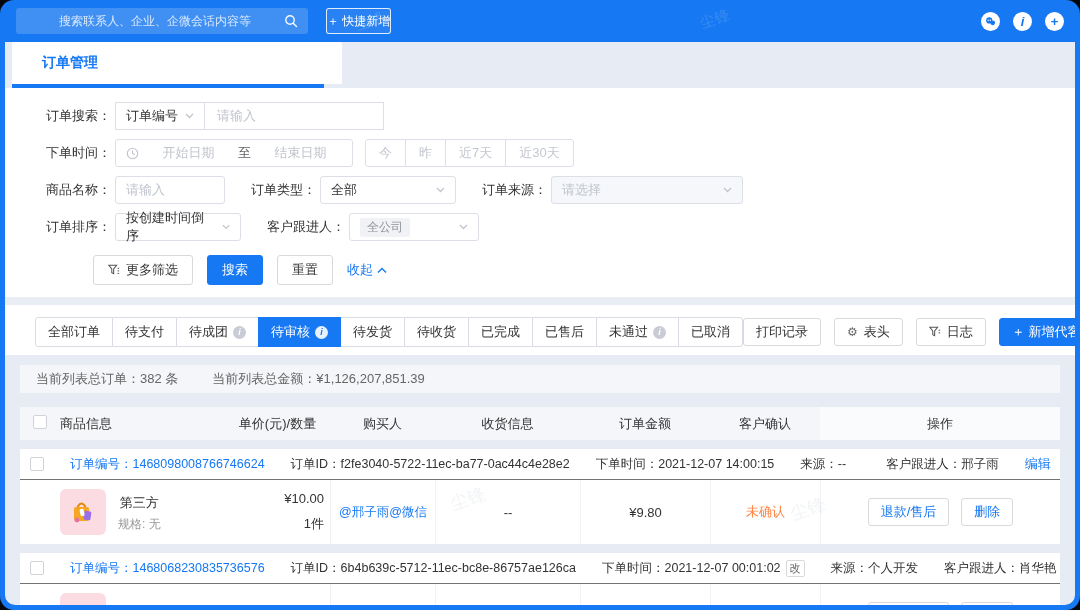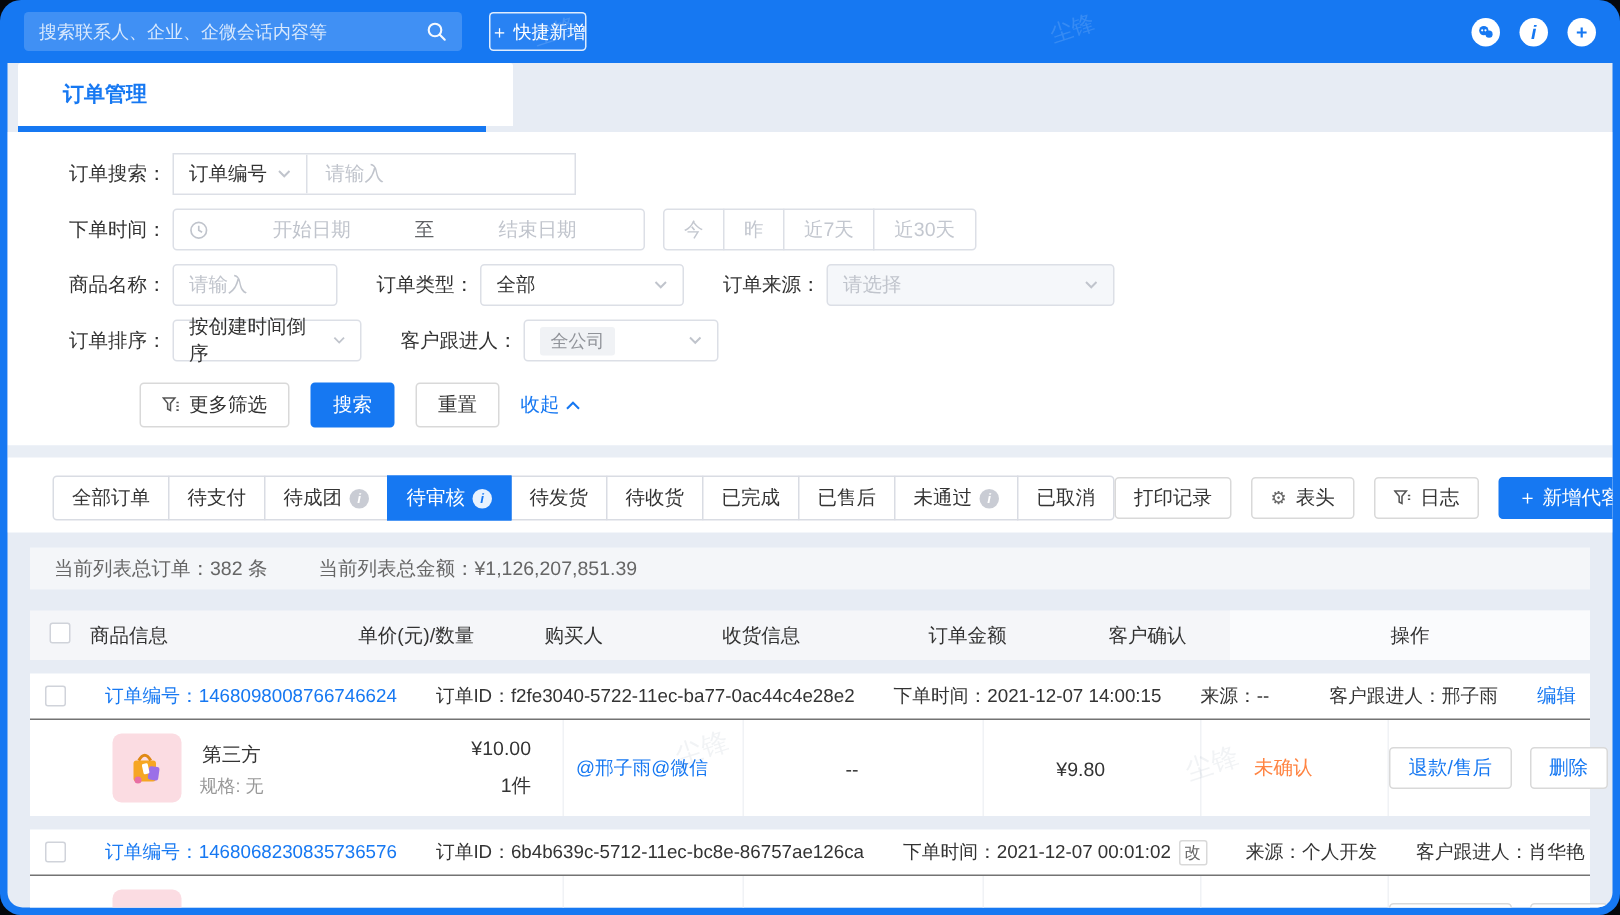--- a/index.html
+++ b/index.html
@@ -1,21 +1,21 @@
 <!DOCTYPE html>
 <html><head>
 <meta charset="utf-8">
 <style>
   html,body{margin:0;padding:0;background:#05070c;}
   *{box-sizing:border-box;font-family:"Liberation Sans","DejaVu Sans",sans-serif;}
   .window{position:relative;width:1080px;height:610px;background:#1678f2;border-radius:14px;overflow:hidden;}
   
   .topbar{position:relative;height:42px;display:flex;align-items:center;padding:0 16px;color:#fff;}
   .searchbox{position:relative;display:flex;align-items:center;width:292px;height:26px;background:rgba(255,255,255,.18);border-radius:3px;padding:0 10px;}
-  .searchbox .ph{flex:1;font-size:12px;color:rgba(255,255,255,.8);white-space:nowrap;overflow:hidden;}
+  .searchbox .ph{flex:1;font-size:12px;color:rgba(255,255,255,.8);white-space:nowrap;overflow:hidden;text-align:center;}
   .quickadd{margin-left:18px;height:26px;display:inline-flex;align-items:center;padding:0 0;border:1px solid rgba(255,255,255,.85);border-radius:3px;font-size:12px;color:#fff;cursor:pointer;background:rgba(255,255,255,.08);}
   .tb-icons{margin-left:auto;display:flex;align-items:center;gap:13px;}
   .circ{width:19px;height:19px;border-radius:50%;background:#fff;color:#1678f2;display:inline-flex;align-items:center;justify-content:center;font-size:13px;font-weight:bold;cursor:pointer;line-height:1;}
   .wm{position:absolute;color:rgba(255,255,255,.14);font-size:15px;transform:rotate(-18deg);pointer-events:none;}
   .wm-body{position:absolute;color:rgba(120,135,160,.10);font-size:18px;transform:rotate(-18deg);pointer-events:none;z-index:5;}
   
   .content{position:absolute;top:42px;left:5px;right:5px;bottom:5px;background:#e7ecf4;border-radius:0 0 10px 10px;overflow:hidden;}
   .tabstrip{height:46px;position:relative;}
   .page-tab{position:absolute;left:7px;top:0;width:330px;height:42px;background:#fff;display:flex;align-items:center;padding-left:30px;font-size:14px;font-weight:bold;color:#1678f2;border-radius:2px 2px 0 0;}
   .tab-underline{position:absolute;left:7px;top:42px;width:312px;height:4px;background:#1678f2;}
@@ -23,21 +23,21 @@
   
   .filters{padding:14px 0 12px 0;}
   .frow{display:flex;align-items:center;margin:0 0 9px 38px;height:28px;}
   .flabel{width:68px;text-align:right;font-size:13px;color:#333;margin-right:4px;white-space:nowrap;}
   .flabel.wide{width:auto;margin-left:26px;}
   .ctrl{height:28px;border:1px solid #dcdfe6;border-radius:3px;display:inline-flex;align-items:center;font-size:13px;color:#333;background:#fff;}
   .ctrl .ph{color:#c0c4cc;}
   .combo{display:inline-flex;height:28px;border:1px solid #dcdfe6;border-radius:0;overflow:hidden;}
   .combo .seg{display:inline-flex;align-items:center;gap:7px;padding:0 10px;font-size:13px;color:#333;border-right:1px solid #dcdfe6;}
   .combo .inp{display:inline-flex;align-items:center;padding:0 12px;width:178px;font-size:13px;color:#c0c4cc;}
-  .daterange{width:315px;padding:0 10px;gap:8px;}
+  .daterange{width:238px;padding:0 10px;gap:8px;}
   .daterange .d{flex:1;text-align:center;font-size:13px;color:#c0c4cc;}
   .daterange .to{font-size:13px;color:#606266;}
   .seggroup{display:inline-flex;margin-left:12px;}
   .seggroup .sg{height:28px;display:inline-flex;align-items:center;padding:0 13px;border:1px solid #dcdfe6;margin-left:-1px;font-size:13px;color:#c3c7cf;background:#fff;cursor:pointer;}
   .seggroup .sg:first-child{border-radius:3px 0 0 3px;margin-left:0;}
   .seggroup .sg:last-child{border-radius:0 3px 3px 0;}
   .sel{padding:5px 10px;justify-content:space-between;cursor:pointer;}
   .sel .cv{margin-right:12px;}
   .sel.disabled{background:#f5f7fa;}
   .tagval{background:#f0f2f5;border-radius:2px;color:#909399;font-size:12px;padding:1px 7px;margin-right:12px;}
@@ -64,21 +64,21 @@
   .grid{display:grid;grid-template-columns:40px 165px 105px 105px 145px 130px 110px 1fr;}
   .thead{background:#f5f6f9;height:33px;align-items:center;font-size:13px;color:#333;}
   .thead .c{text-align:center;}
   .thead .c.left{text-align:left;}
   .thead .c.op{background:#fafbfd;height:33px;line-height:33px;}
   .ordergroup{background:#fff;margin-top:9px;}
   .ohead{display:flex;align-items:center;height:31px;padding:0 10px;font-size:12.5px;color:#333;border-bottom:1px solid #737373;gap:26px;white-space:nowrap;}
   .ohead .ono{color:#1678f2;cursor:pointer;}
   .editbadge{display:inline-block;border:1px solid #d9d9d9;border-radius:2px;font-size:11px;color:#666;padding:0 3px;margin-left:5px;cursor:pointer;}
   .ohead .edit{margin-left:auto;margin-right:14px;}
-  .prow{align-items:center;min-height:64px;font-size:13px;color:#333;gap:15px;}
+  .prow{align-items:center;min-height:64px;font-size:13px;color:#333;}
   .prow .cell{align-self:stretch;display:flex;align-items:center;justify-content:center;text-align:center;}
   .prow .cell.bl{border-left:1px solid #f0f2f5;}
   .pinfo{display:flex;align-items:center;gap:12px;justify-content:flex-start !important;padding:8px 0;}
   .thumb{width:46px;height:46px;border-radius:6px;background:#fbdce2;display:flex;align-items:center;justify-content:center;flex-shrink:0;}
   .pname{font-size:13px;color:#333;line-height:1.9;}
   .pspec{font-size:12px;color:#999;}
   .pricecell{flex-direction:column;align-items:flex-end !important;justify-content:center;padding-right:6px;line-height:1.9;}
   .blue{color:#1678f2;cursor:pointer;}
   .orange{color:#ff8442;}
   .acts{gap:12px;}

